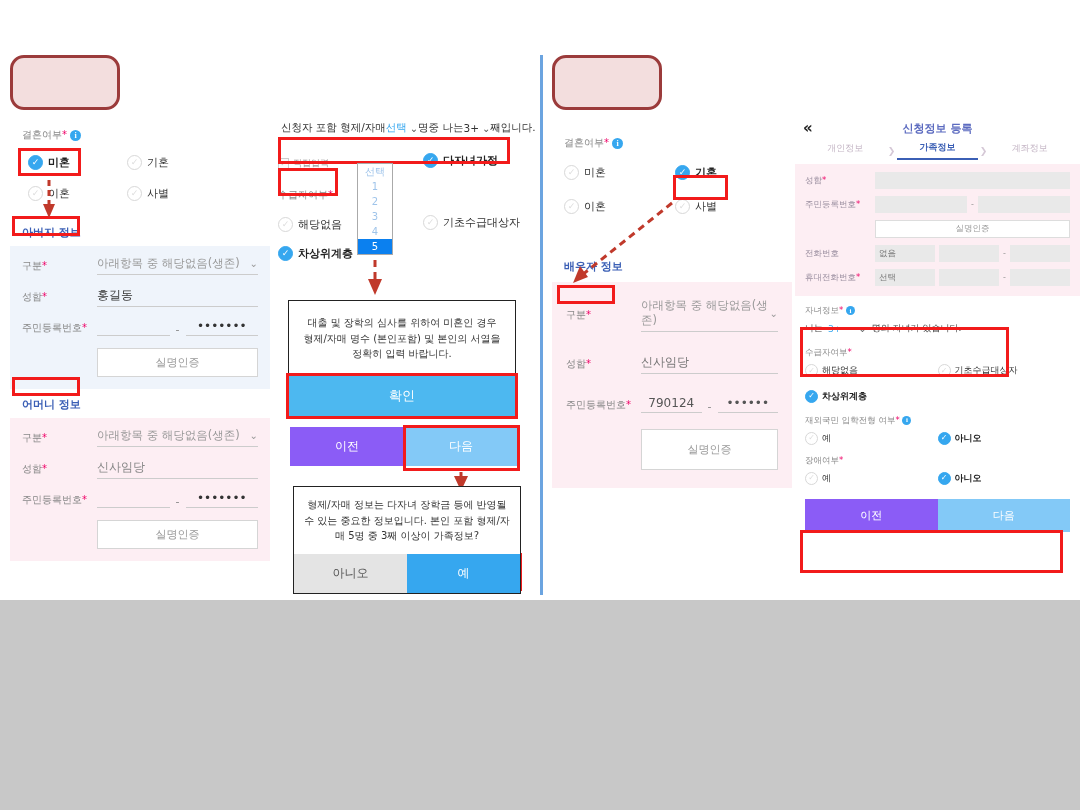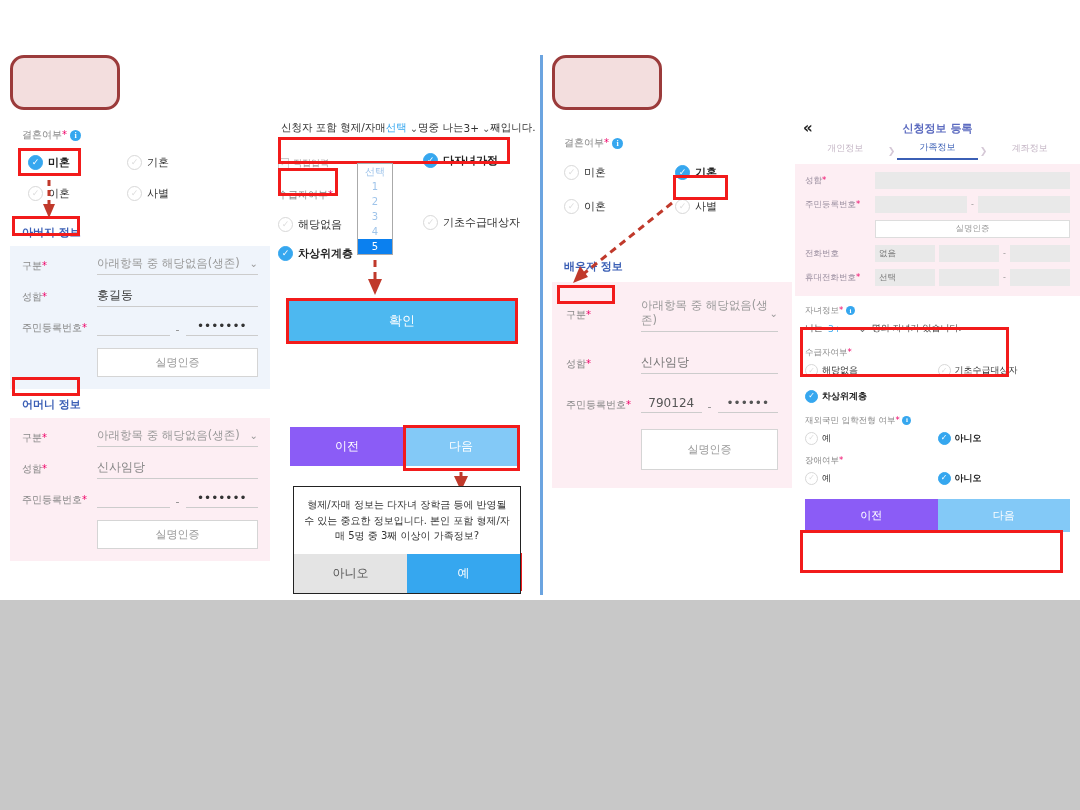--- a/index.html
+++ b/index.html
@@ -150,21 +150,21 @@
   .p4-title {
     position: absolute; left: 0; right: 0; text-align: center;
     font-size: 11px; color: #5c6bc0; font-weight: bold;
   }
   .back-chev { font-size: 15px; color: #222; font-weight: bold; line-height: 1; }
   .p4-tabs { display: flex; align-items: center; padding: 0 10px 4px 10px; }
   .p4-tabs .tab {
     flex: 1; text-align: center; font-size: 9px; color: #c4b5c5;
     padding-bottom: 4px;
   }
-  .p4-tabs .tab.active { color: #3b5fb5; font-weight: normal; border-bottom: 2px solid #3b5fb5; }
+  .p4-tabs .tab.active { color: #3b5fb5; font-weight: bold; border-bottom: 2px solid #3b5fb5; }
   .p4-tabs .sep { font-size: 9px; color: #d5c8d6; padding: 0 2px; }
   .p4-form { background: #fdeef3; padding: 8px 10px; }
   .p4row { display: flex; align-items: center; margin-bottom: 7px; }
   .p4row .l { width: 70px; font-size: 8.5px; color: #9b8fa0; }
   .p4row .l .req { color: #e06; }
   .p4row .f { flex: 1; display: flex; gap: 4px; align-items: center; }
   .grey-input { background: #e9e9e9; height: 17px; flex: 1; font-size: 8.5px;
                 color: #777; display: flex; align-items: center; padding: 0 4px; }
   .white-input { background: #fff; border: 1px solid #ddd; height: 18px; flex: 1;
                  font-size: 8.5px; color: #999; display: flex; align-items: center;
@@ -379,20 +379,21 @@
 
   <div class="redbox" style="left:278px;top:137px;width:232px;height:27px;"></div>
   <div class="redbox" style="left:278px;top:168px;width:60px;height:28px;"></div>
 
   <svg class="arrow-svg" style="left:0;top:0;width:1080px;height:600px;">
     <line x1="375" y1="164" x2="375" y2="282" stroke="#c0392b" stroke-width="3" stroke-dasharray="7,5"></line>
     <polygon points="375,295 368,279 382,279" fill="#c0392b"></polygon>
   </svg>
 
   <div class="modal" style="left:288px;top:300px;width:228px;">
+    <div class="mtext">대출 및 장학의 심사를 위하여 미혼인 경우 형제/자매 명수 (본인포함) 및 본인의 서열을 정확히 입력 바랍니다.</div>
     <div class="mbtn hl">확인</div>
   </div>
 
   <div class="two-btn" style="position:absolute;left:290px;top:427px;width:228px;">
     <div class="btn-prev">이전</div>
     <div class="btn-next">다음</div>
   </div>
   <div class="redbox" style="left:403px;top:425px;width:117px;height:46px;"></div>
 
   <svg class="arrow-svg" style="left:0;top:0;width:1080px;height:600px;">

